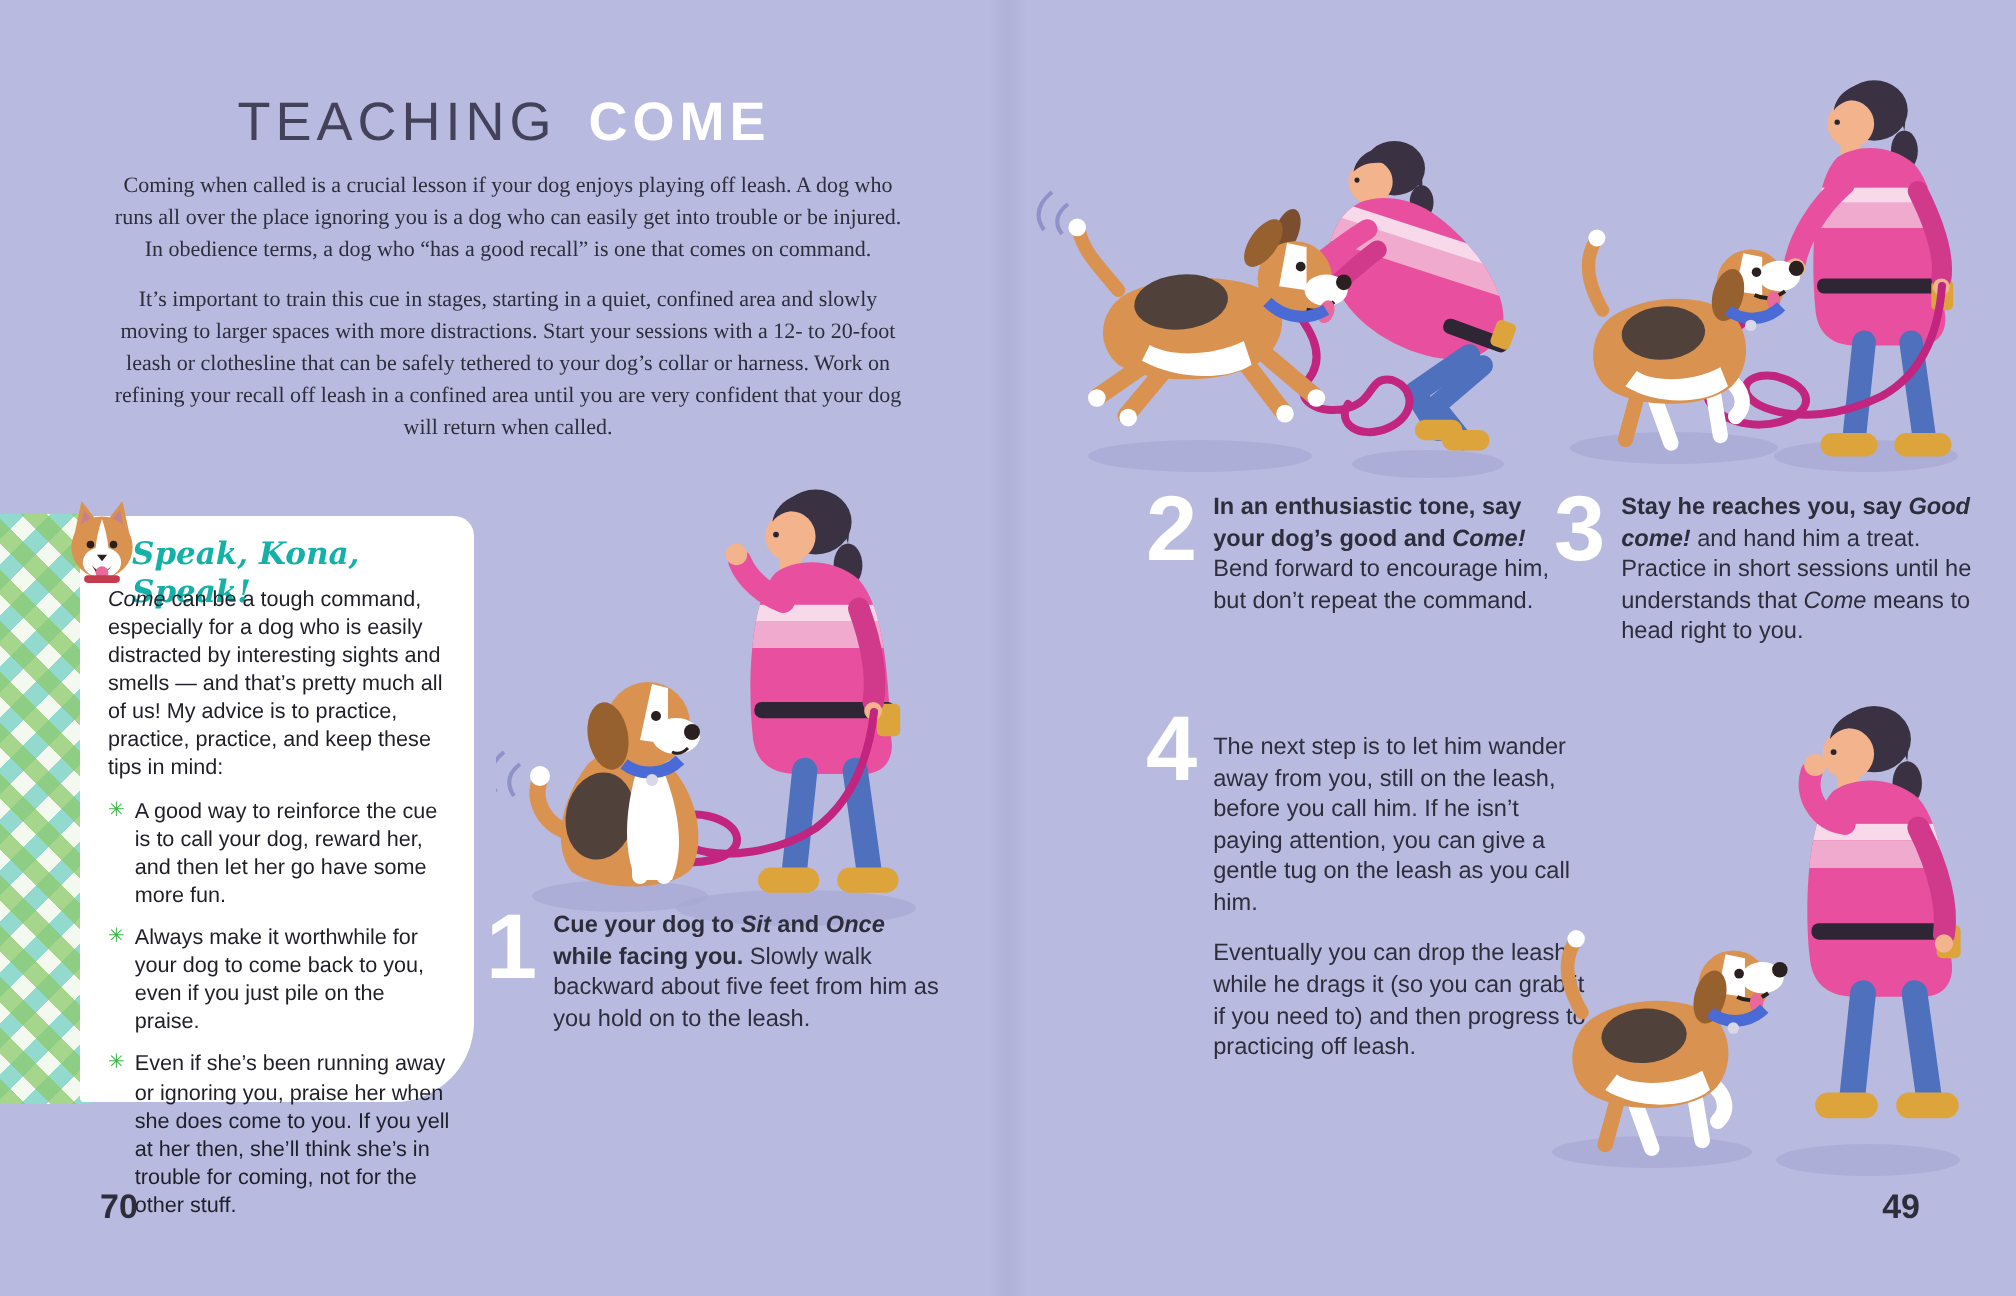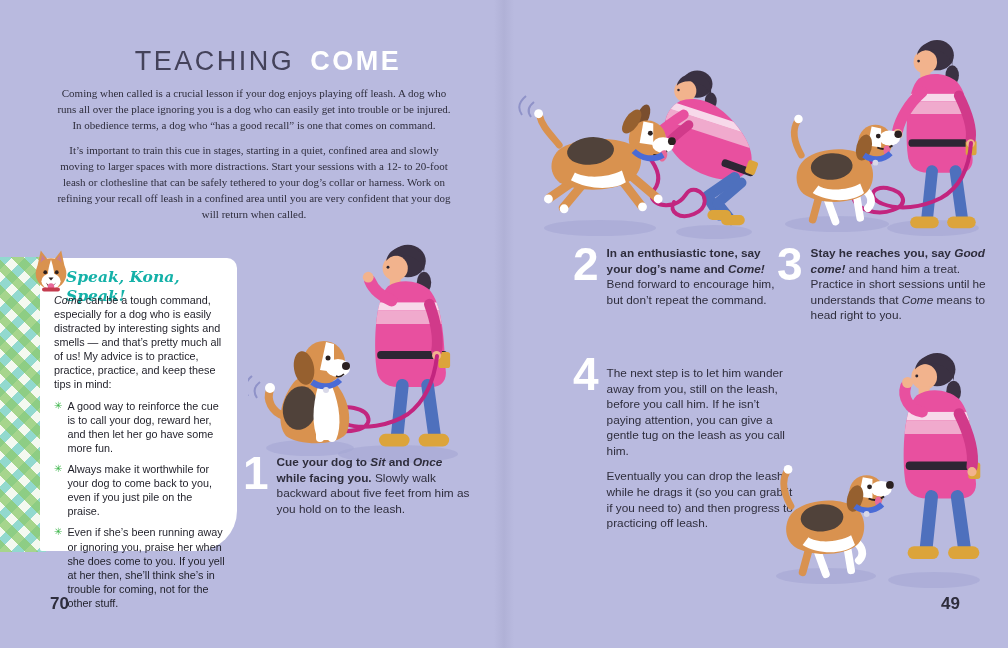--- a/index.html
+++ b/index.html
@@ -1,21 +1,21 @@
 <!DOCTYPE html>
 <html style="--page-bg: #b9badf; --text-dark: #2e2d3c; --title-dark: #44425a; --title-light: #ffffff; --teal: #14b1a8; --bullet-green: #3cb54a; --step-number: #ffffff; --card-bg: #ffffff; --pink: #e8509f; --pink-dark: #d13a8a; --pink-light: #f0aacd; --pink-pale: #f7d9ea; --leash: #c2257f; --hair: #3a3142; --skin: #f2b38d; --jeans: #4e70bd; --shoe: #dca43b; --dog-tan: #d9924f; --dog-dark: #50423a; --dog-ear: #96602f; --collar: #4a6bd6; --tongue: #e8699a; --shadow: #a5a7d3;"><head>
 <meta charset="utf-8">
 <style>
   html,body{margin:0;padding:0;}
   #canvas{position:relative;width:1008px;height:648px;background:var(--page-bg,#b9badf);
     overflow:hidden;font-family:"Liberation Sans",sans-serif;color:var(--text-dark,#2e2d3c);}
   .gutter{position:absolute;left:494px;top:0;width:20px;height:648px;
     background:linear-gradient(90deg,rgba(60,60,100,0) 0%,rgba(60,60,100,.07) 50%,rgba(60,60,100,0) 100%);}
   
-  .title{position:absolute;left:0;top:46px;width:504px;text-align:center;font-size:27px;letter-spacing:2.5px;margin-left:16px;}
+  .title{position:absolute;left:0;top:46px;width:504px;text-align:center;font-size:27px;letter-spacing:2.5px;}
   .title .t1{color:var(--title-dark);font-weight:400;}
   .title .t2{color:var(--title-light);font-weight:700;margin-left:6px;}
   
   .intro{position:absolute;left:52px;top:86px;width:404px;text-align:center;
     font-family:"Liberation Serif",serif;font-size:11px;line-height:1.45;}
   .intro p{margin:0 0 9px 0;}
   
   .sidebar{position:absolute;left:0;top:257px;width:220px;height:295px;}
   .gingham{position:absolute;left:0;top:0;width:46px;height:100%;
     background:
@@ -278,21 +278,21 @@
       <circle cx="102" cy="135" r="5" fill="var(--skin)"></circle>
     </g>
     <path d="M208,121 C206,148 196,166 178,176 C158,186 136,188 120,182 C104,176 108,164 124,166 C142,170 146,182 130,188 C114,194 92,188 90,174 C88,160 98,148 108,140" stroke="var(--leash)" stroke-width="4" fill="none" stroke-linecap="round"></path>
     <g transform="translate(6,78) scale(0.95)">
         <use href="#dog-trot"></use>
       </g>
   </svg>
 
   <div id="step2" class="step">
     <div class="step-num">2</div>
-    <div class="step-text"><span class="s-b">In an enthusiastic tone, say your dog’s name and </span><span class="s-bi">Come!</span><span class="s-r"> Bend forward to encourage him, but don’t repeat the command.</span></div>
+    <div class="step-text"><span class="s-b">In an enthusiastic tone, say your dog’s good and </span><span class="s-bi">Come!</span><span class="s-r"> Bend forward to encourage him, but don’t repeat the command.</span></div>
   </div>
 
   <div id="step3" class="step">
     <div class="step-num">3</div>
     <div class="step-text"><span class="s-b">Stay he reaches you, say </span><span class="s-bi">Good come!</span><span class="s-r"> and hand him a treat. Practice in short sessions until he understands that </span><span class="s-i">Come</span><span class="s-r"> means to head right to you.</span></div>
   </div>
 
   <div id="step4" class="step">
     <div class="step-num">4</div>
     <div class="step-text">

